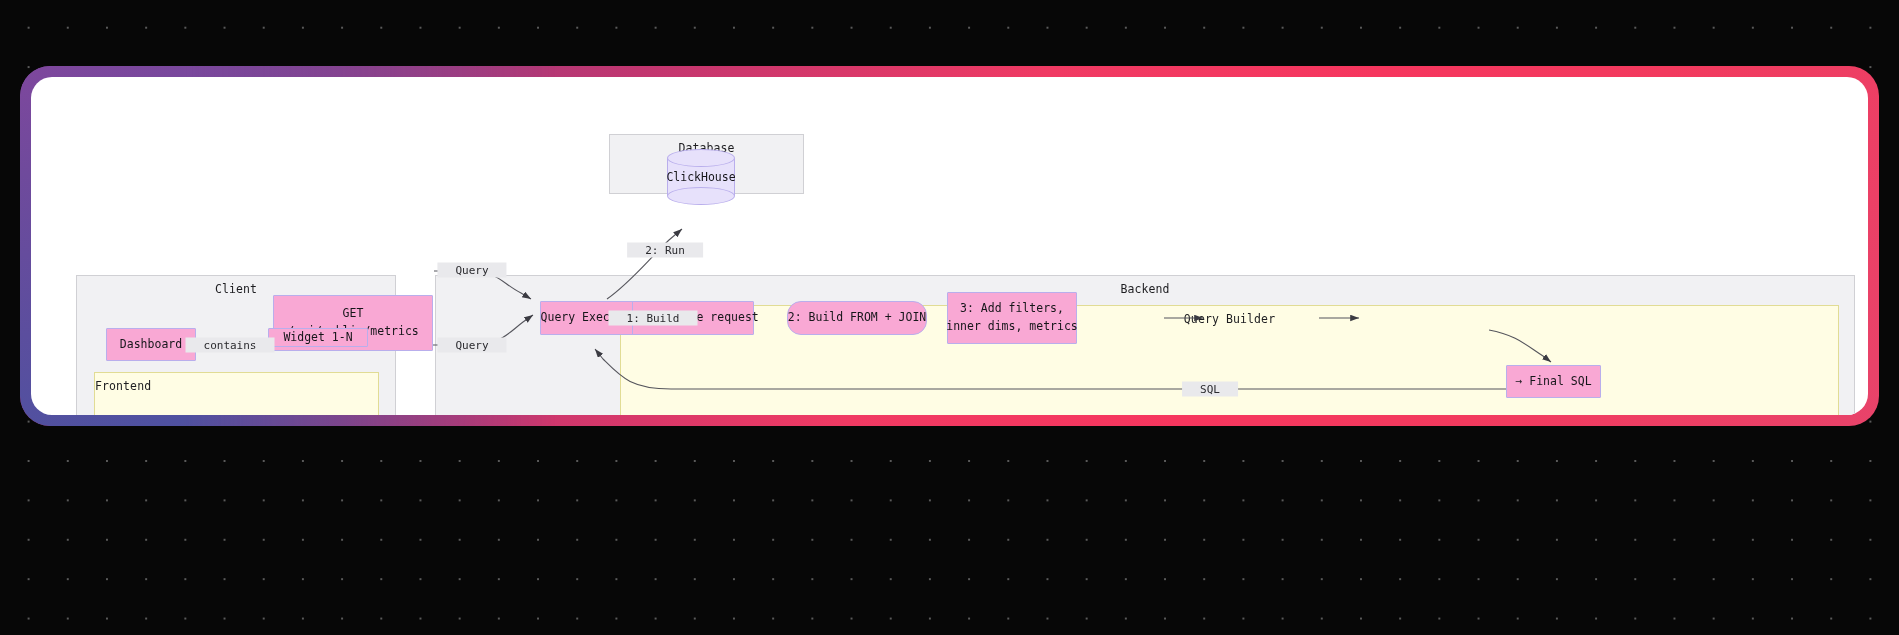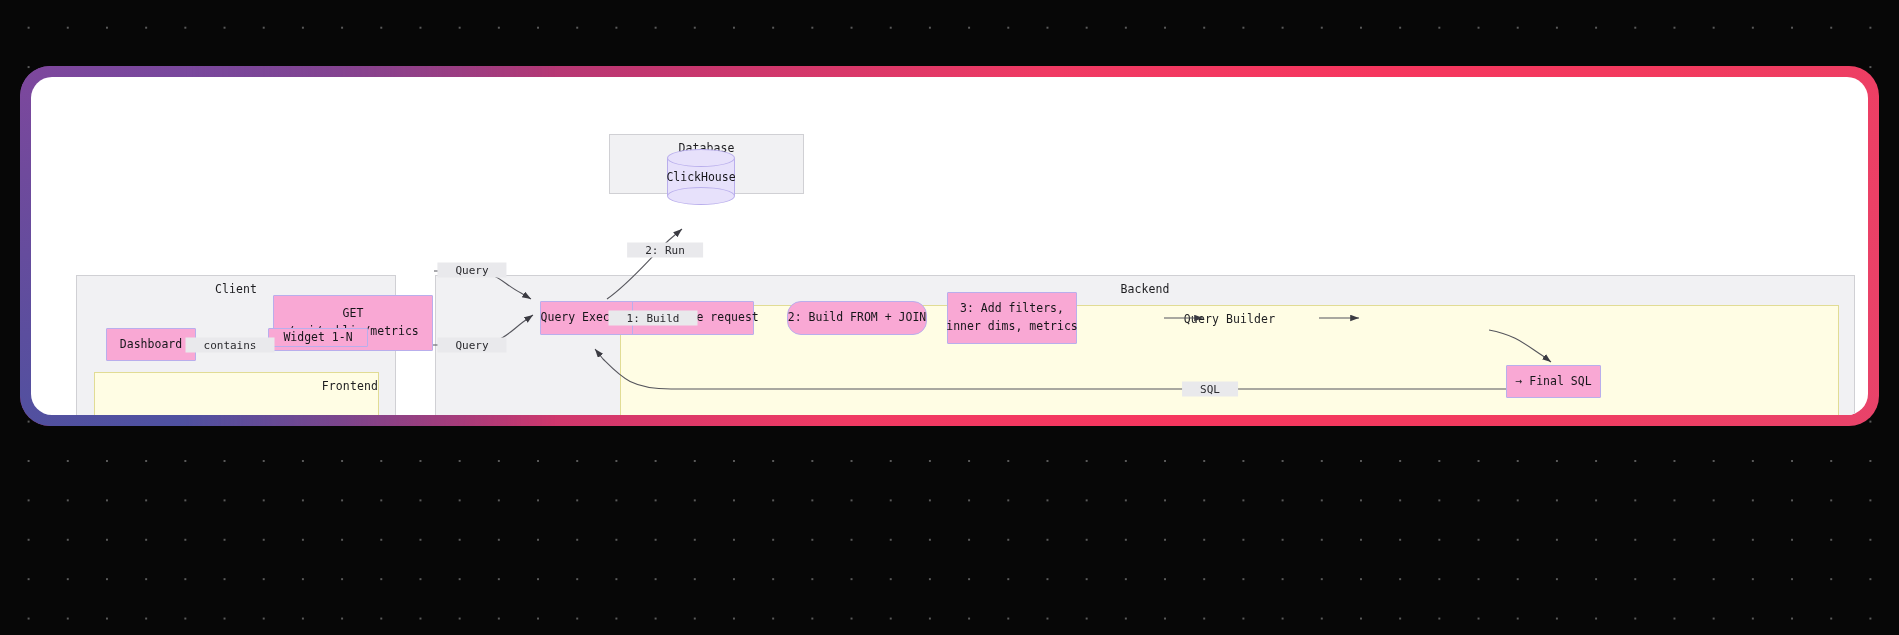--- a/index.html
+++ b/index.html
@@ -187,21 +187,21 @@
   <div id="frame">
     <div id="card">
 
       <div id="diagram">
 
         <div class="cluster gray" id="cluster-client" style="left:45px; top:198px; width:320px; height:170px;">
           <span class="cluster-label">Client</span>
         </div>
 
         <div class="cluster yellow" id="cluster-frontend" style="left:63px; top:295px; width:285px; height:62px;">
-          <span class="cluster-label" style="text-align:right;">Frontend</span>
+          <span class="cluster-label" style="text-align:left;">Frontend</span>
         </div>
 
         <div class="cluster gray" id="cluster-database" style="left:578px; top:57px; width:195px; height:60px;">
           <span class="cluster-label">Database</span>
         </div>
 
         <div class="cluster gray" id="cluster-backend" style="left:404px; top:198px; width:1420px; height:170px;">
           <span class="cluster-label">Backend</span>
         </div>
 

